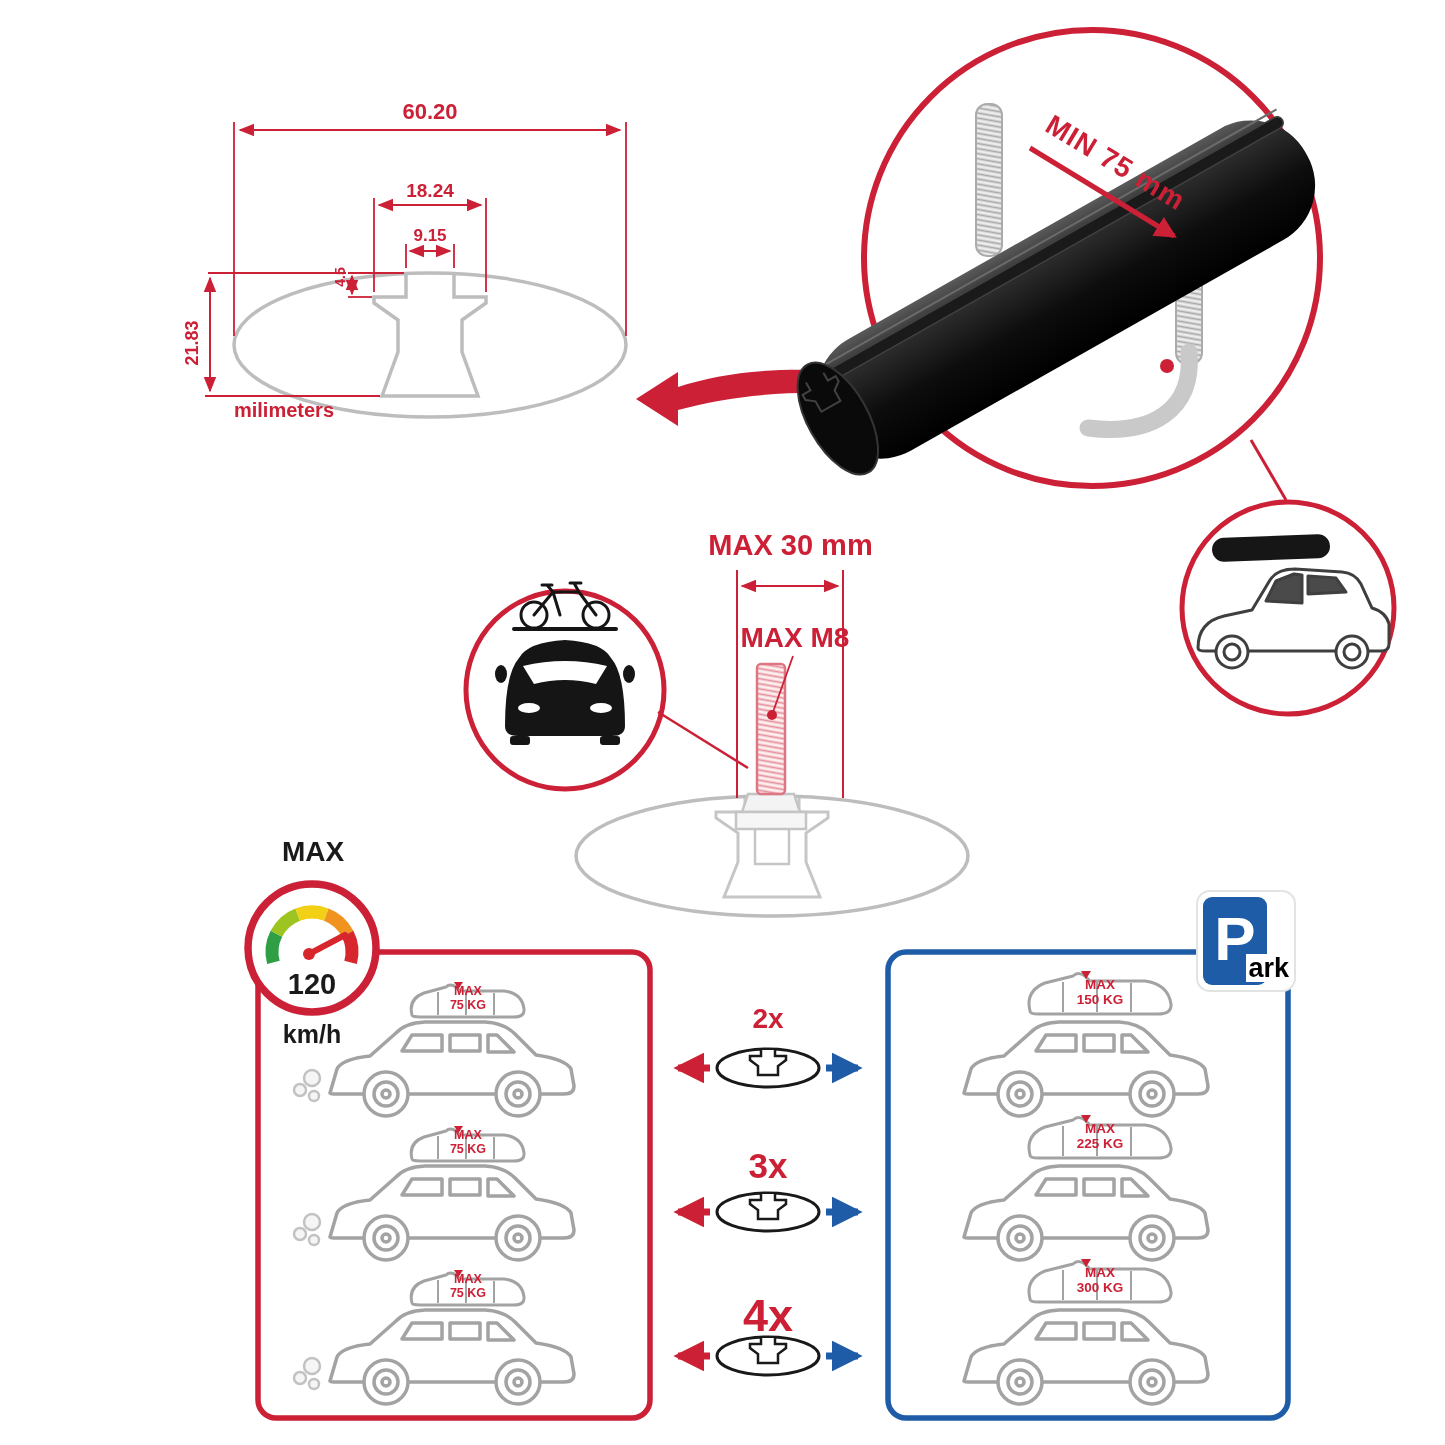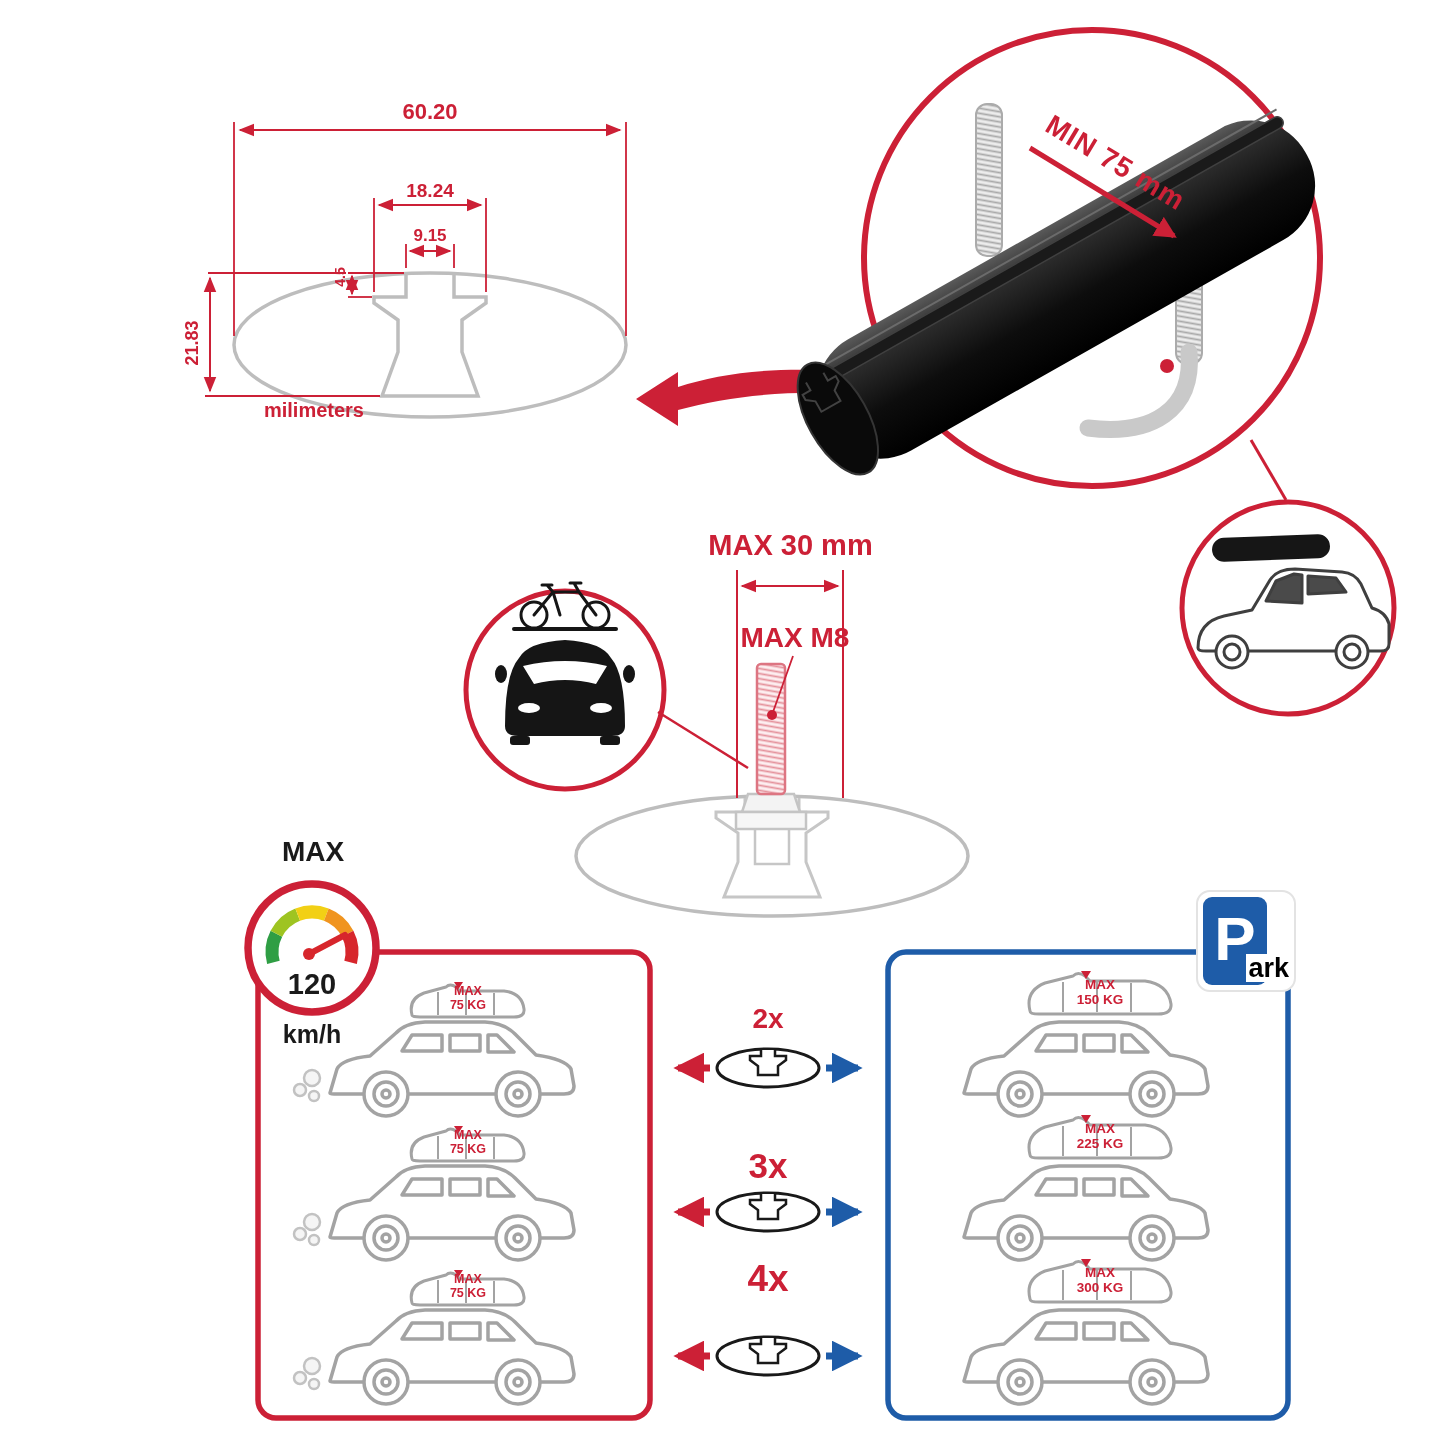--- a/index.html
+++ b/index.html
@@ -3,21 +3,21 @@
 <meta charset="utf-8">
 <style>
   html,body{margin:0;padding:0;background:#fff;}
   .stage{position:relative;width:1445px;height:1445px;background:#fff;overflow:hidden;
          font-family:"Liberation Sans",sans-serif;}
   .stage svg.bg{position:absolute;left:0;top:0;}
   .lab{position:absolute;font-weight:bold;color:#cc2036;text-align:center;line-height:1.05;}
   .black{color:#1a1a1a;}
   .rot{transform:rotate(-90deg);transform-origin:left top;}
   .rotmin{transform:rotate(31deg);transform-origin:left top;letter-spacing:1px;}
-  .leftal{text-align:right;}
+  .leftal{text-align:center;}
   .bag-label{position:absolute;text-align:center;color:#cc2036;font-weight:bold;}
   .bag-label span{display:block;}
   .park-sign{position:absolute;left:1196px;top:890px;width:100px;height:102px;background:#fff;
              border:2px solid #e3e3e3;border-radius:14px;box-sizing:border-box;padding:5px;}
   .park-blue{width:64px;height:88px;background:#1e5ca8;border-radius:9px;color:#fff;
              font-size:62px;font-weight:bold;text-align:center;line-height:84px;}
   .park-ark{position:absolute;right:4px;bottom:8px;color:#000000;font-size:27px;font-weight:bold;
             background:#fff;line-height:1;padding:1px 1px 0 2px;}
   .gray-line{fill:none;stroke:#bdbdbd;stroke-width:3.5;}
   .ext{stroke:#cc2036;stroke-width:1.8;fill:none;}
@@ -273,21 +273,21 @@
   <span>MAX</span>
       <span>225 KG</span>
 </div>
 <div class="bag-label" style="left:1025px;top:1265px;width:150px;font-size:13.5px;line-height:15px">
   <span>MAX</span>
       <span>300 KG</span>
 </div>
 
 <div class="lab" style="left:723px;top:1004px;width:90px;font-size:28px">2x</div>
 <div class="lab" style="left:723px;top:1148px;width:90px;font-size:35px">3x</div>
-<div class="lab" style="left:723px;top:1260px;width:90px;font-size:37px">4x</div>
+<div class="lab" style="left:723px;top:1292px;width:90px;font-size:45px">4x</div>
 
 <div class="park-sign">
   <div class="park-blue">
     <span>P</span>
   </div>
   <span class="park-ark">ark</span>
 </div>
 
 </div>
 

